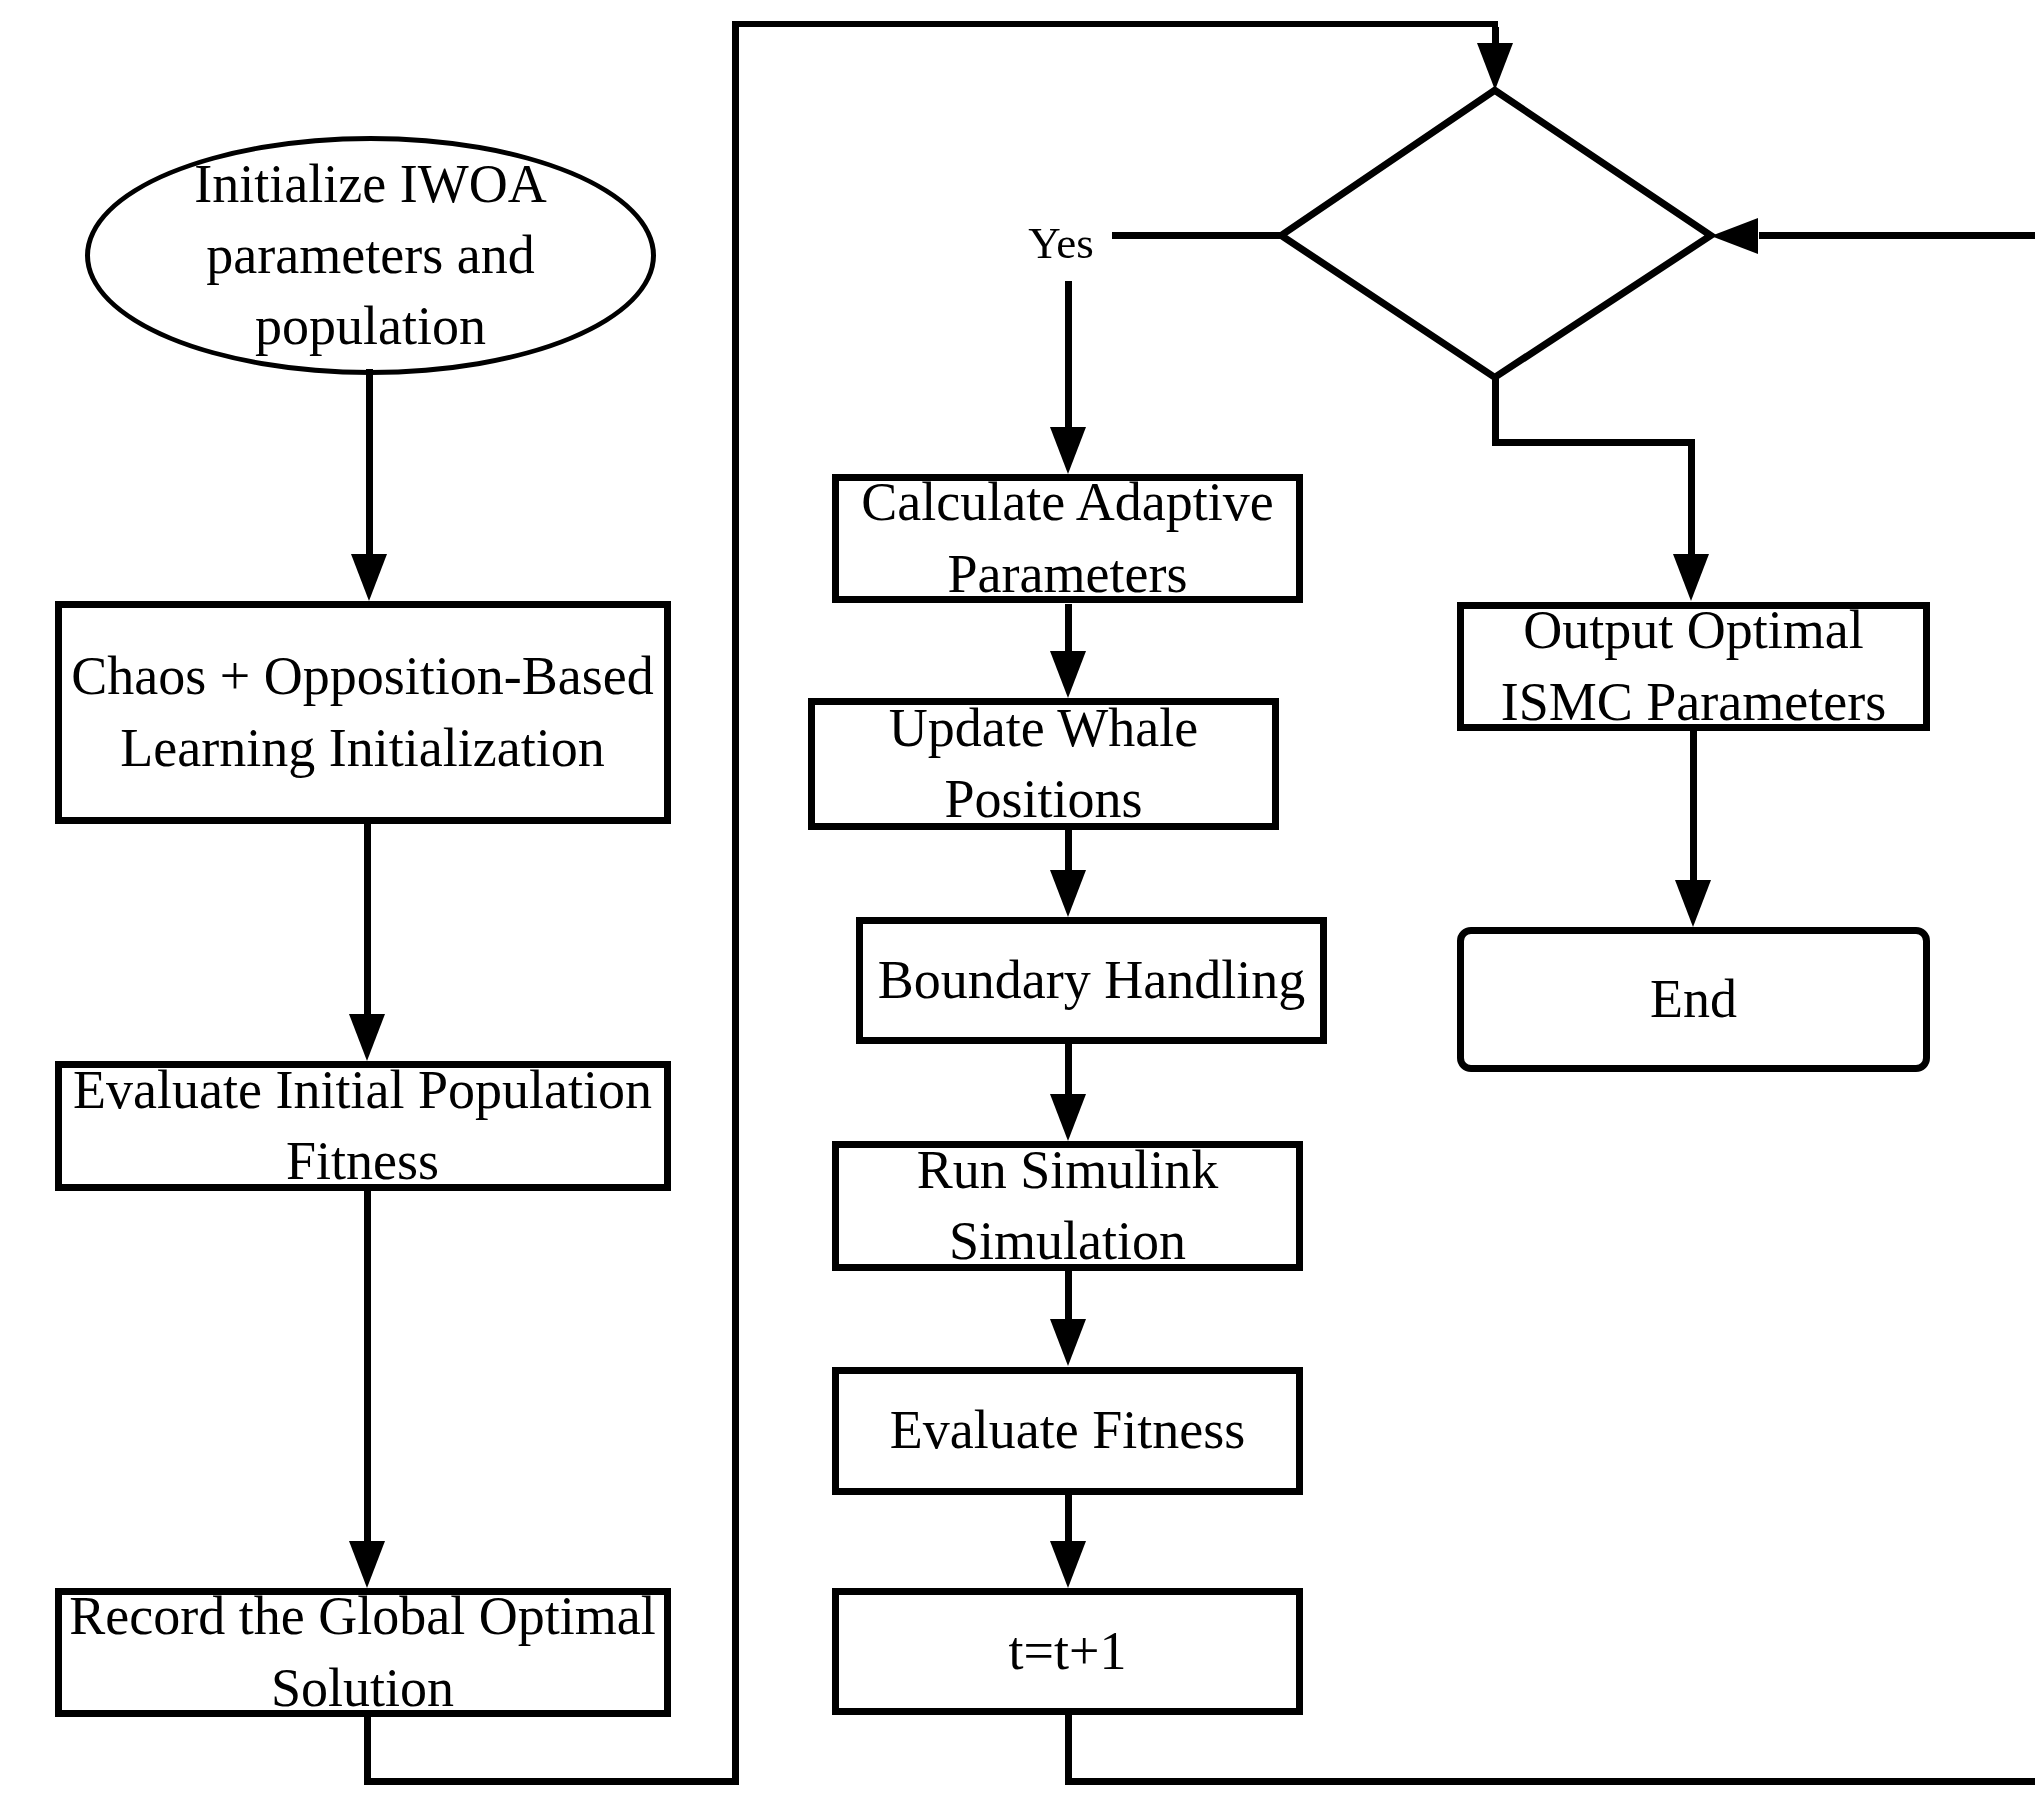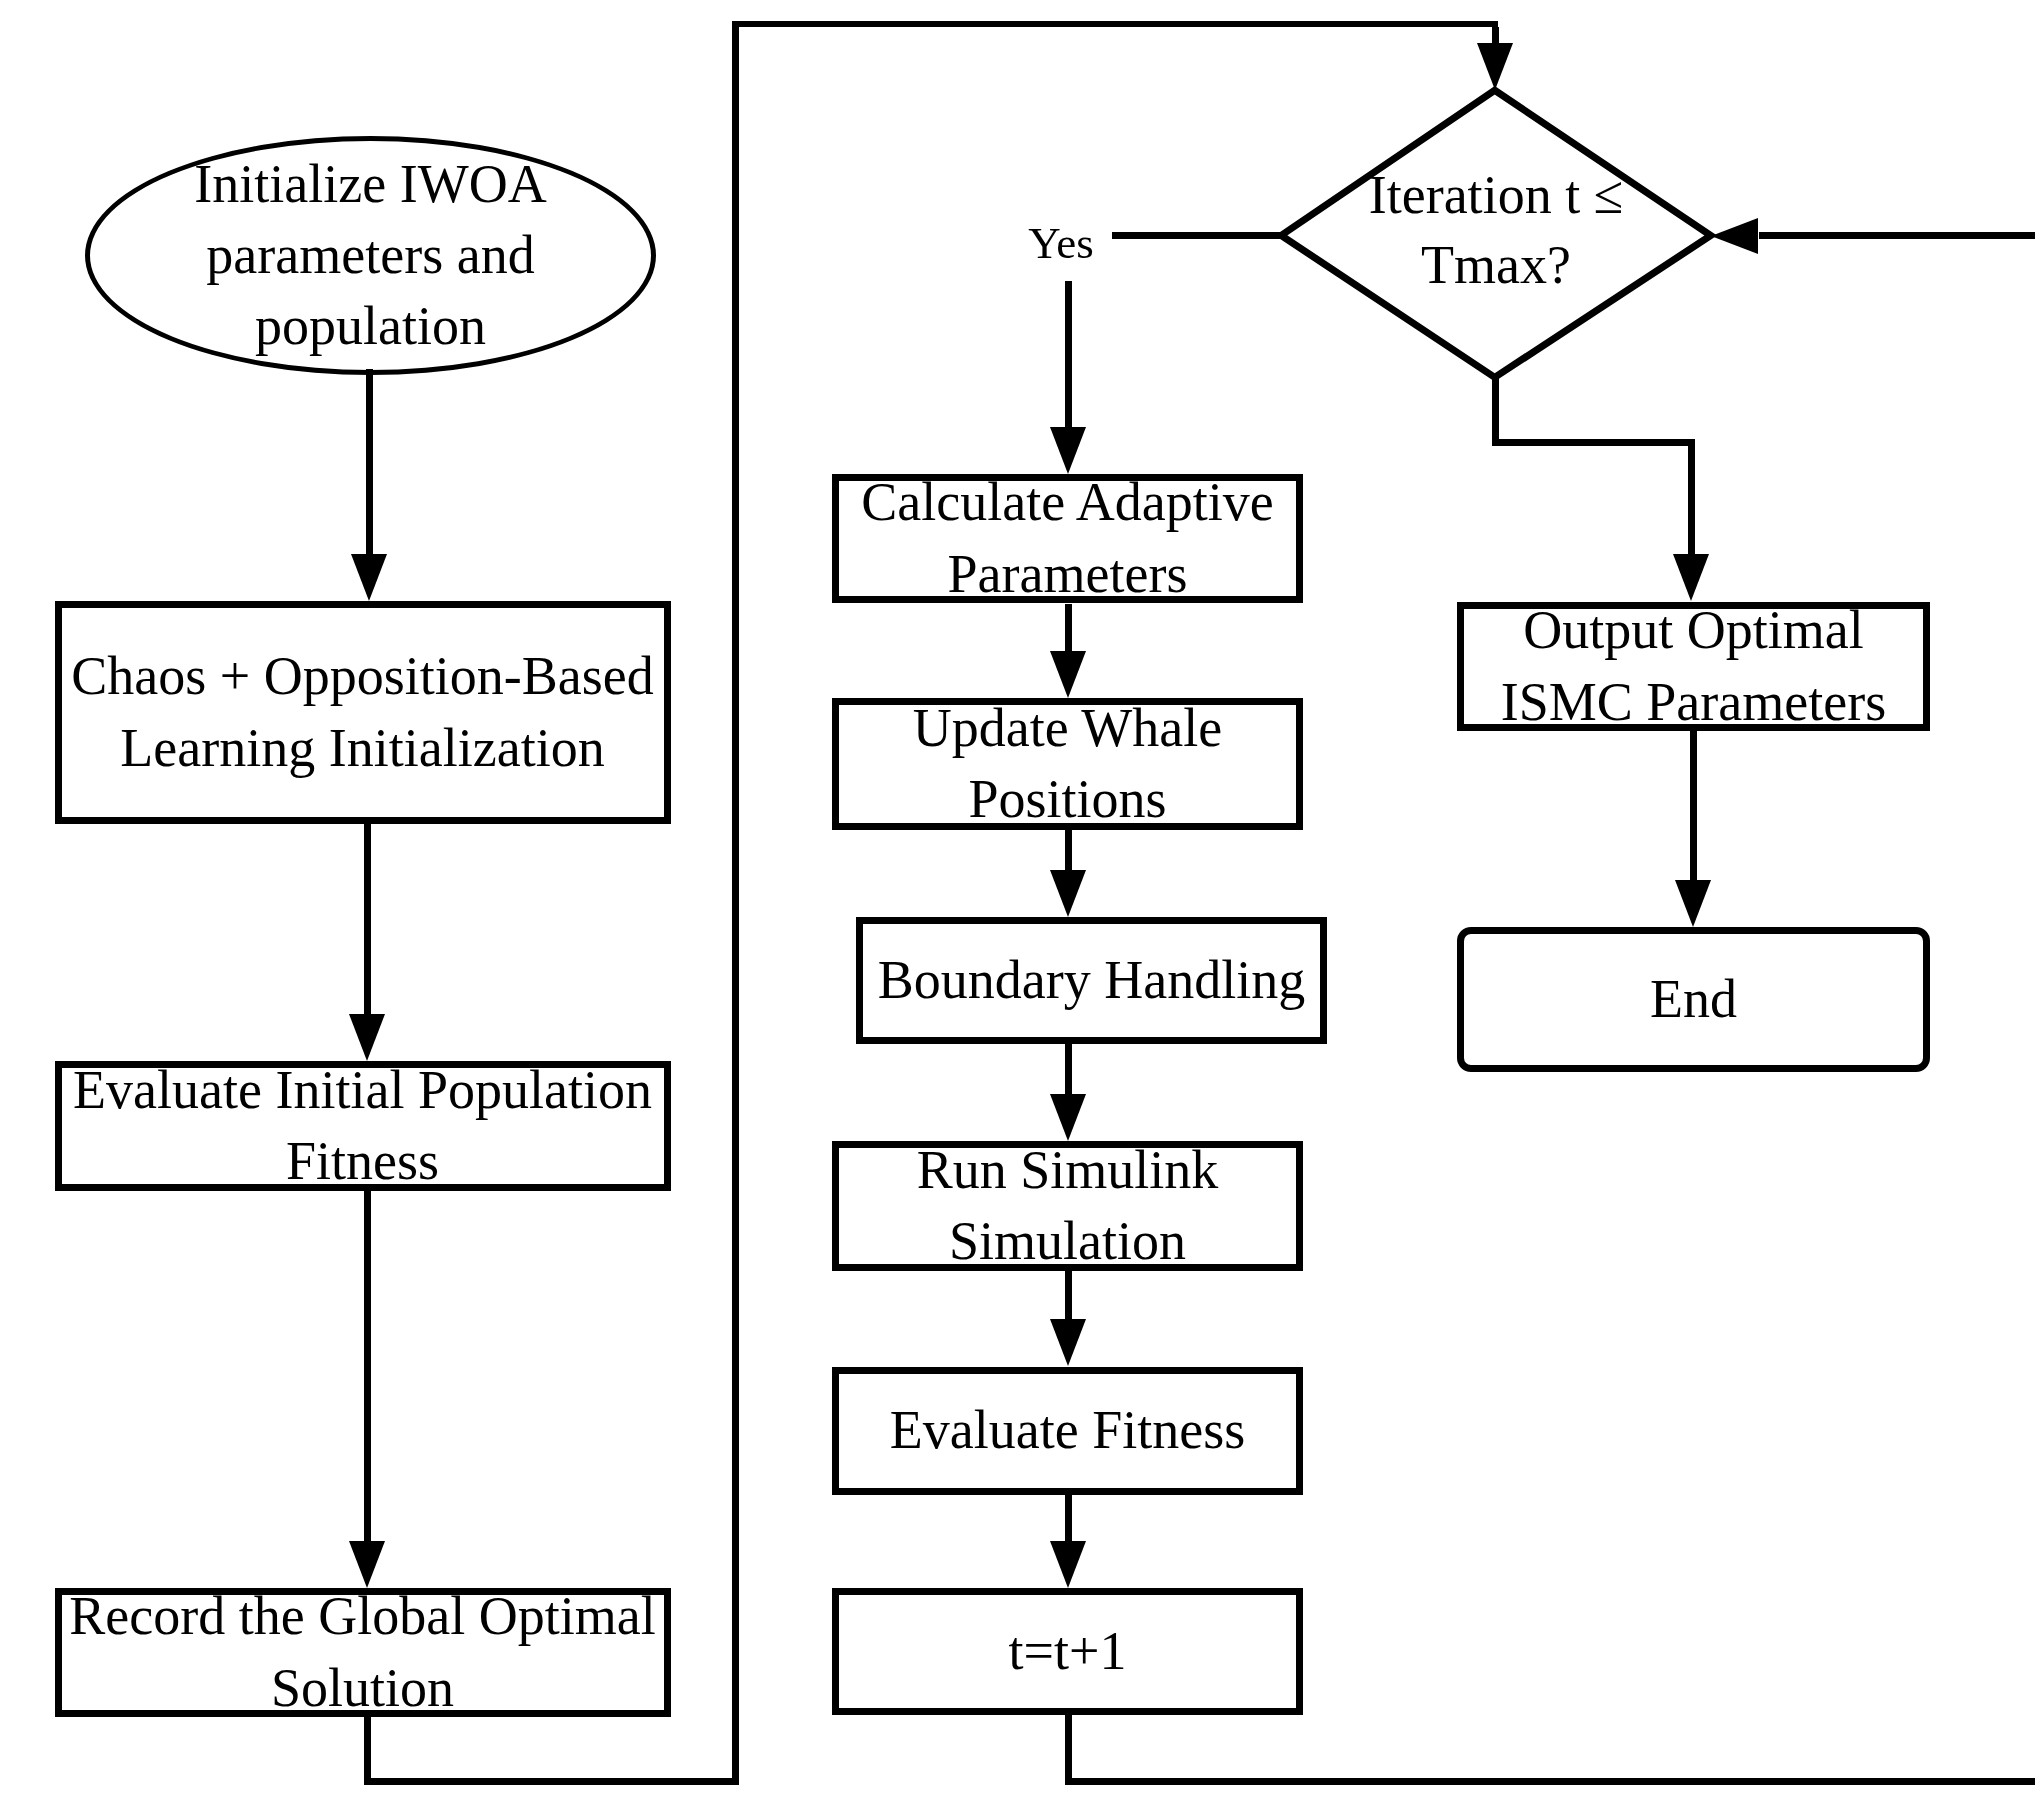--- a/index.html
+++ b/index.html
@@ -66,27 +66,25 @@
 
   <div class="node" style="left:6.5px;top:1061px;width:616px;height:130px;">Evaluate Initial Population
 Fitness</div>
 
   <div class="node" style="left:6.5px;top:1588px;width:616px;height:129px;">Record the Global Optimal
 Solution</div>
 
   <svg class="diamond-svg" width="440" height="297" viewBox="0 0 682 460">
     <polygon points="339,8 674,233 339,453 8,233" fill="#ffffff" stroke="#000000" stroke-width="11"></polygon>
   </svg>
-  <div class="diamond-label">Iteration t ≤
-Tmax?</div>
 
   <div class="node" style="left:784px;top:474px;width:471px;height:129px;">Calculate Adaptive
 Parameters</div>
 
-  <div class="node" style="left:784px;top:698px;width:471px;height:132px;">Update Whale
+  <div class="node" style="left:760px;top:698px;width:471px;height:132px;">Update Whale
 Positions</div>
 
   <div class="node" style="left:808px;top:917px;width:471px;height:127px;">Boundary Handling</div>
 
   <div class="node" style="left:784px;top:1141px;width:471px;height:130px;">Run Simulink
 Simulation</div>
 
   <div class="node" style="left:784px;top:1367px;width:471px;height:128px;">Evaluate Fitness</div>
 
   <div class="node" style="left:784px;top:1588px;width:471px;height:127px;">t=t+1</div>

